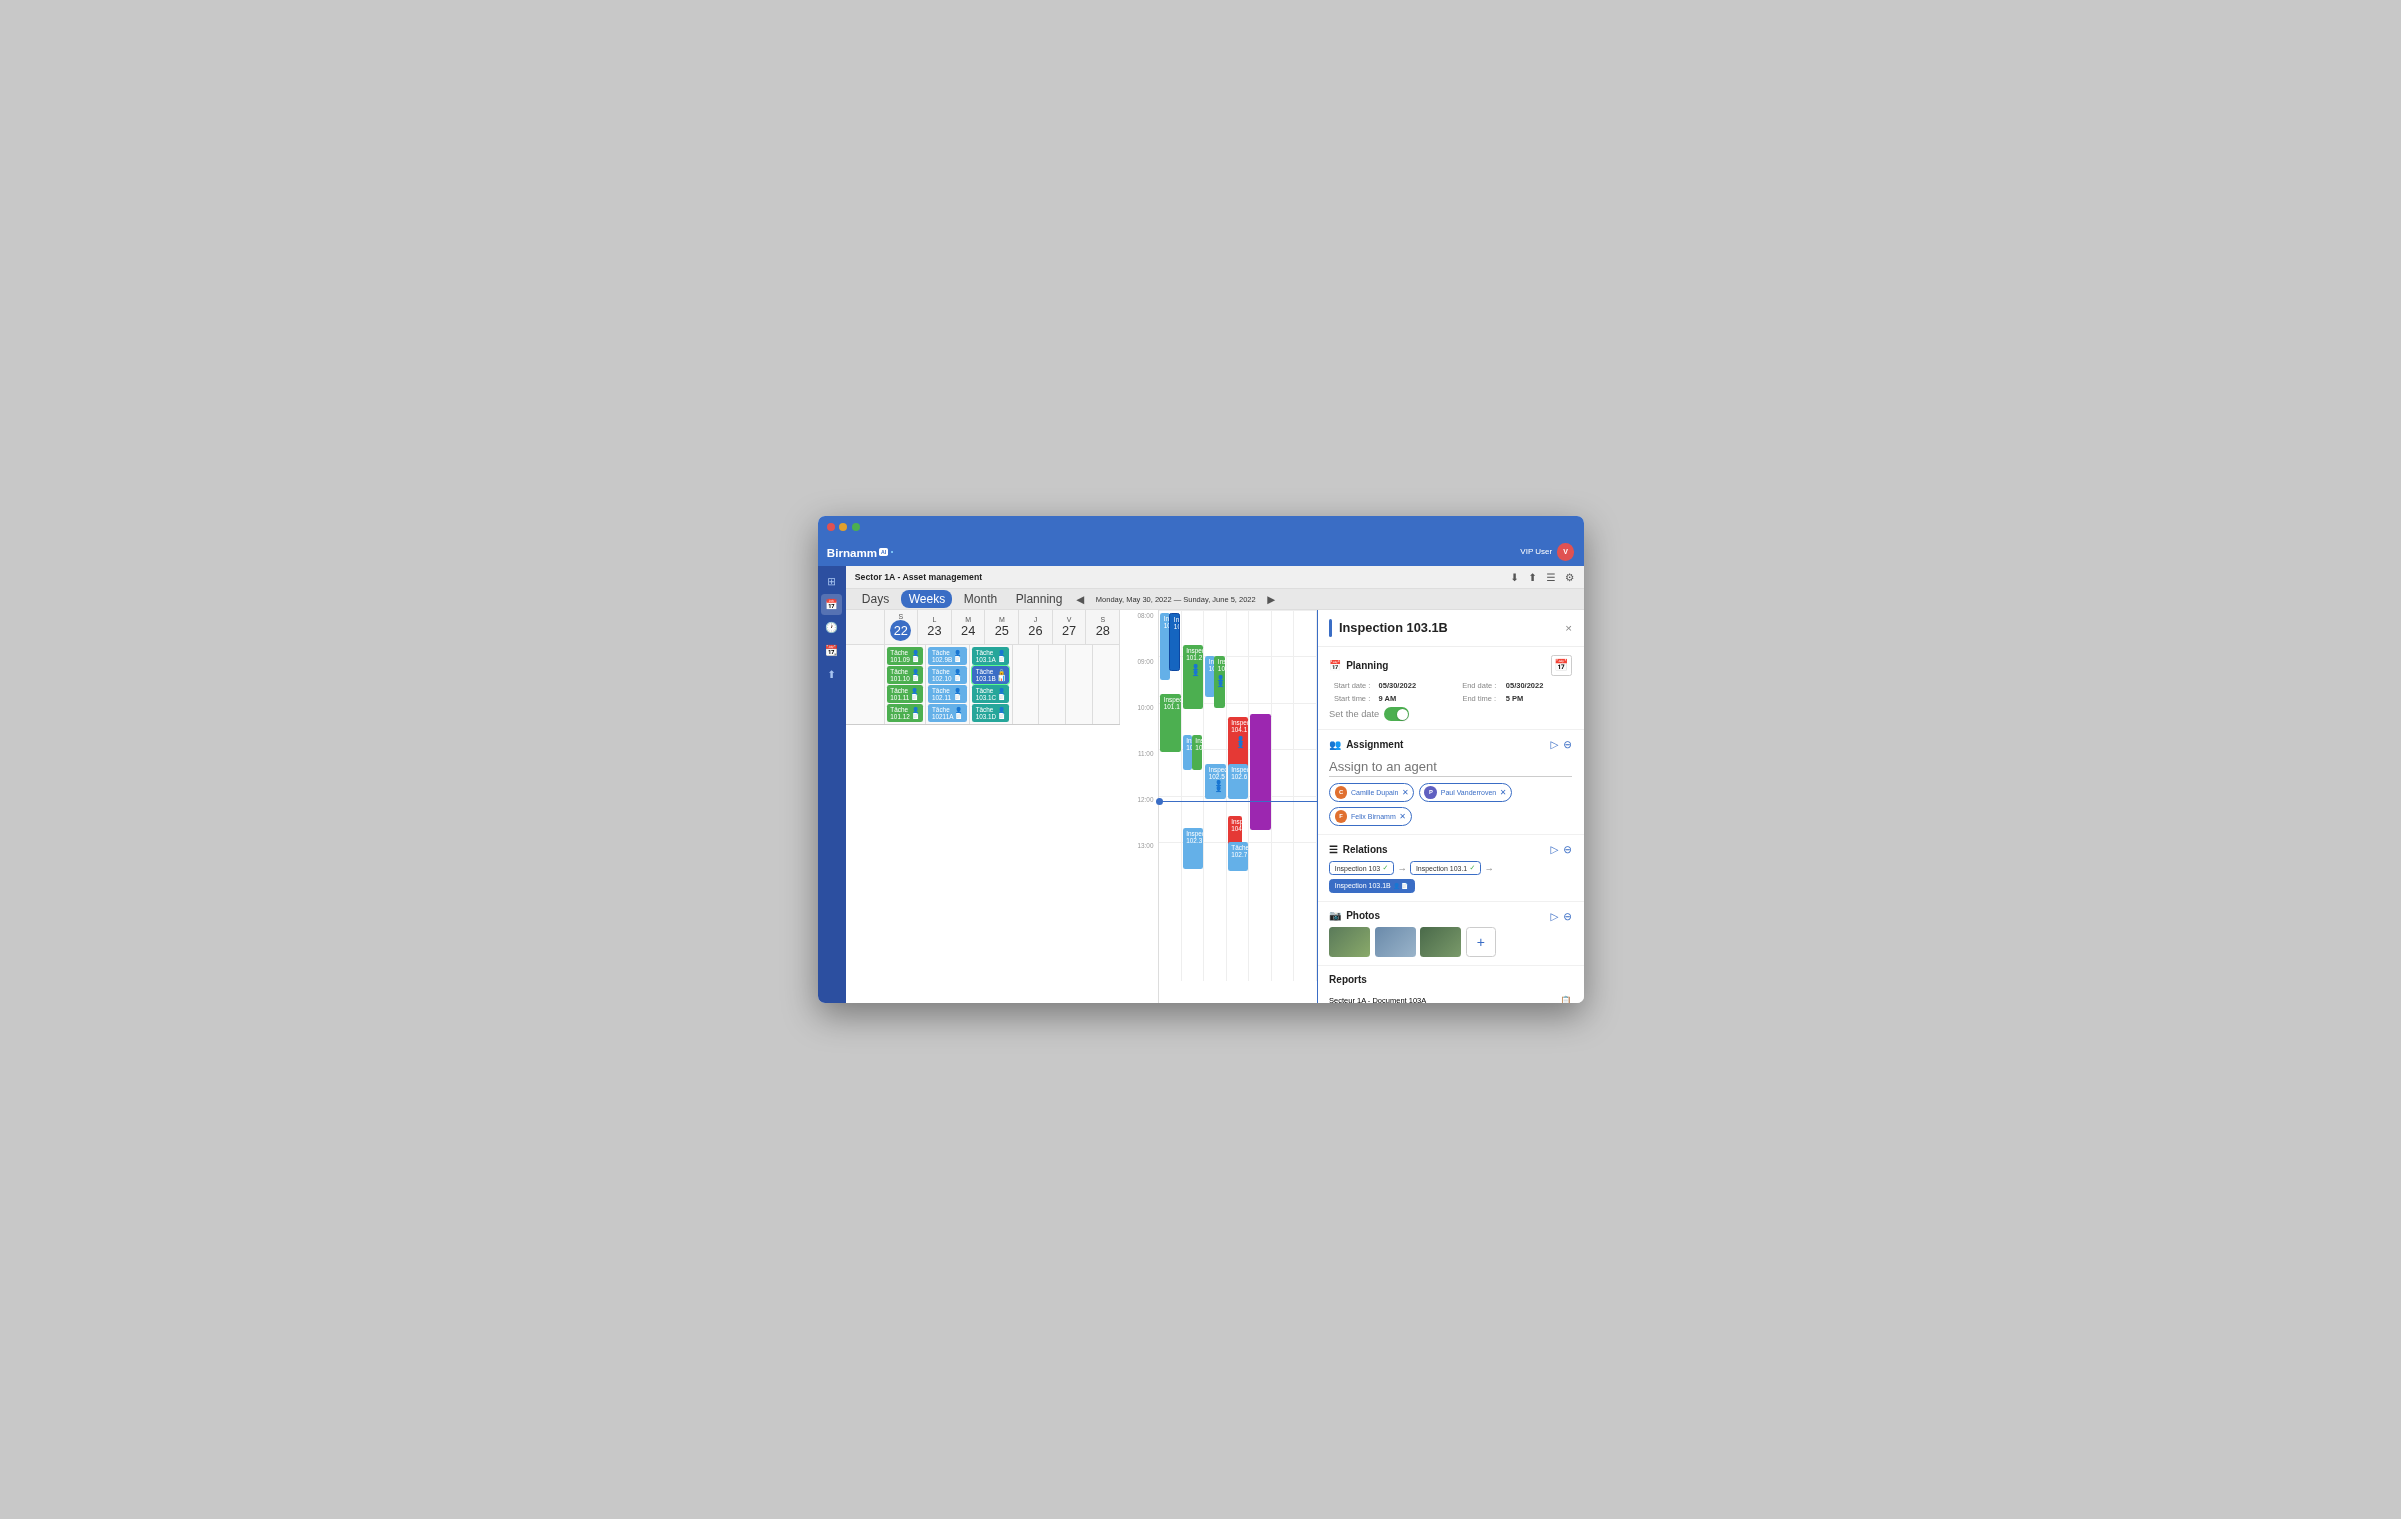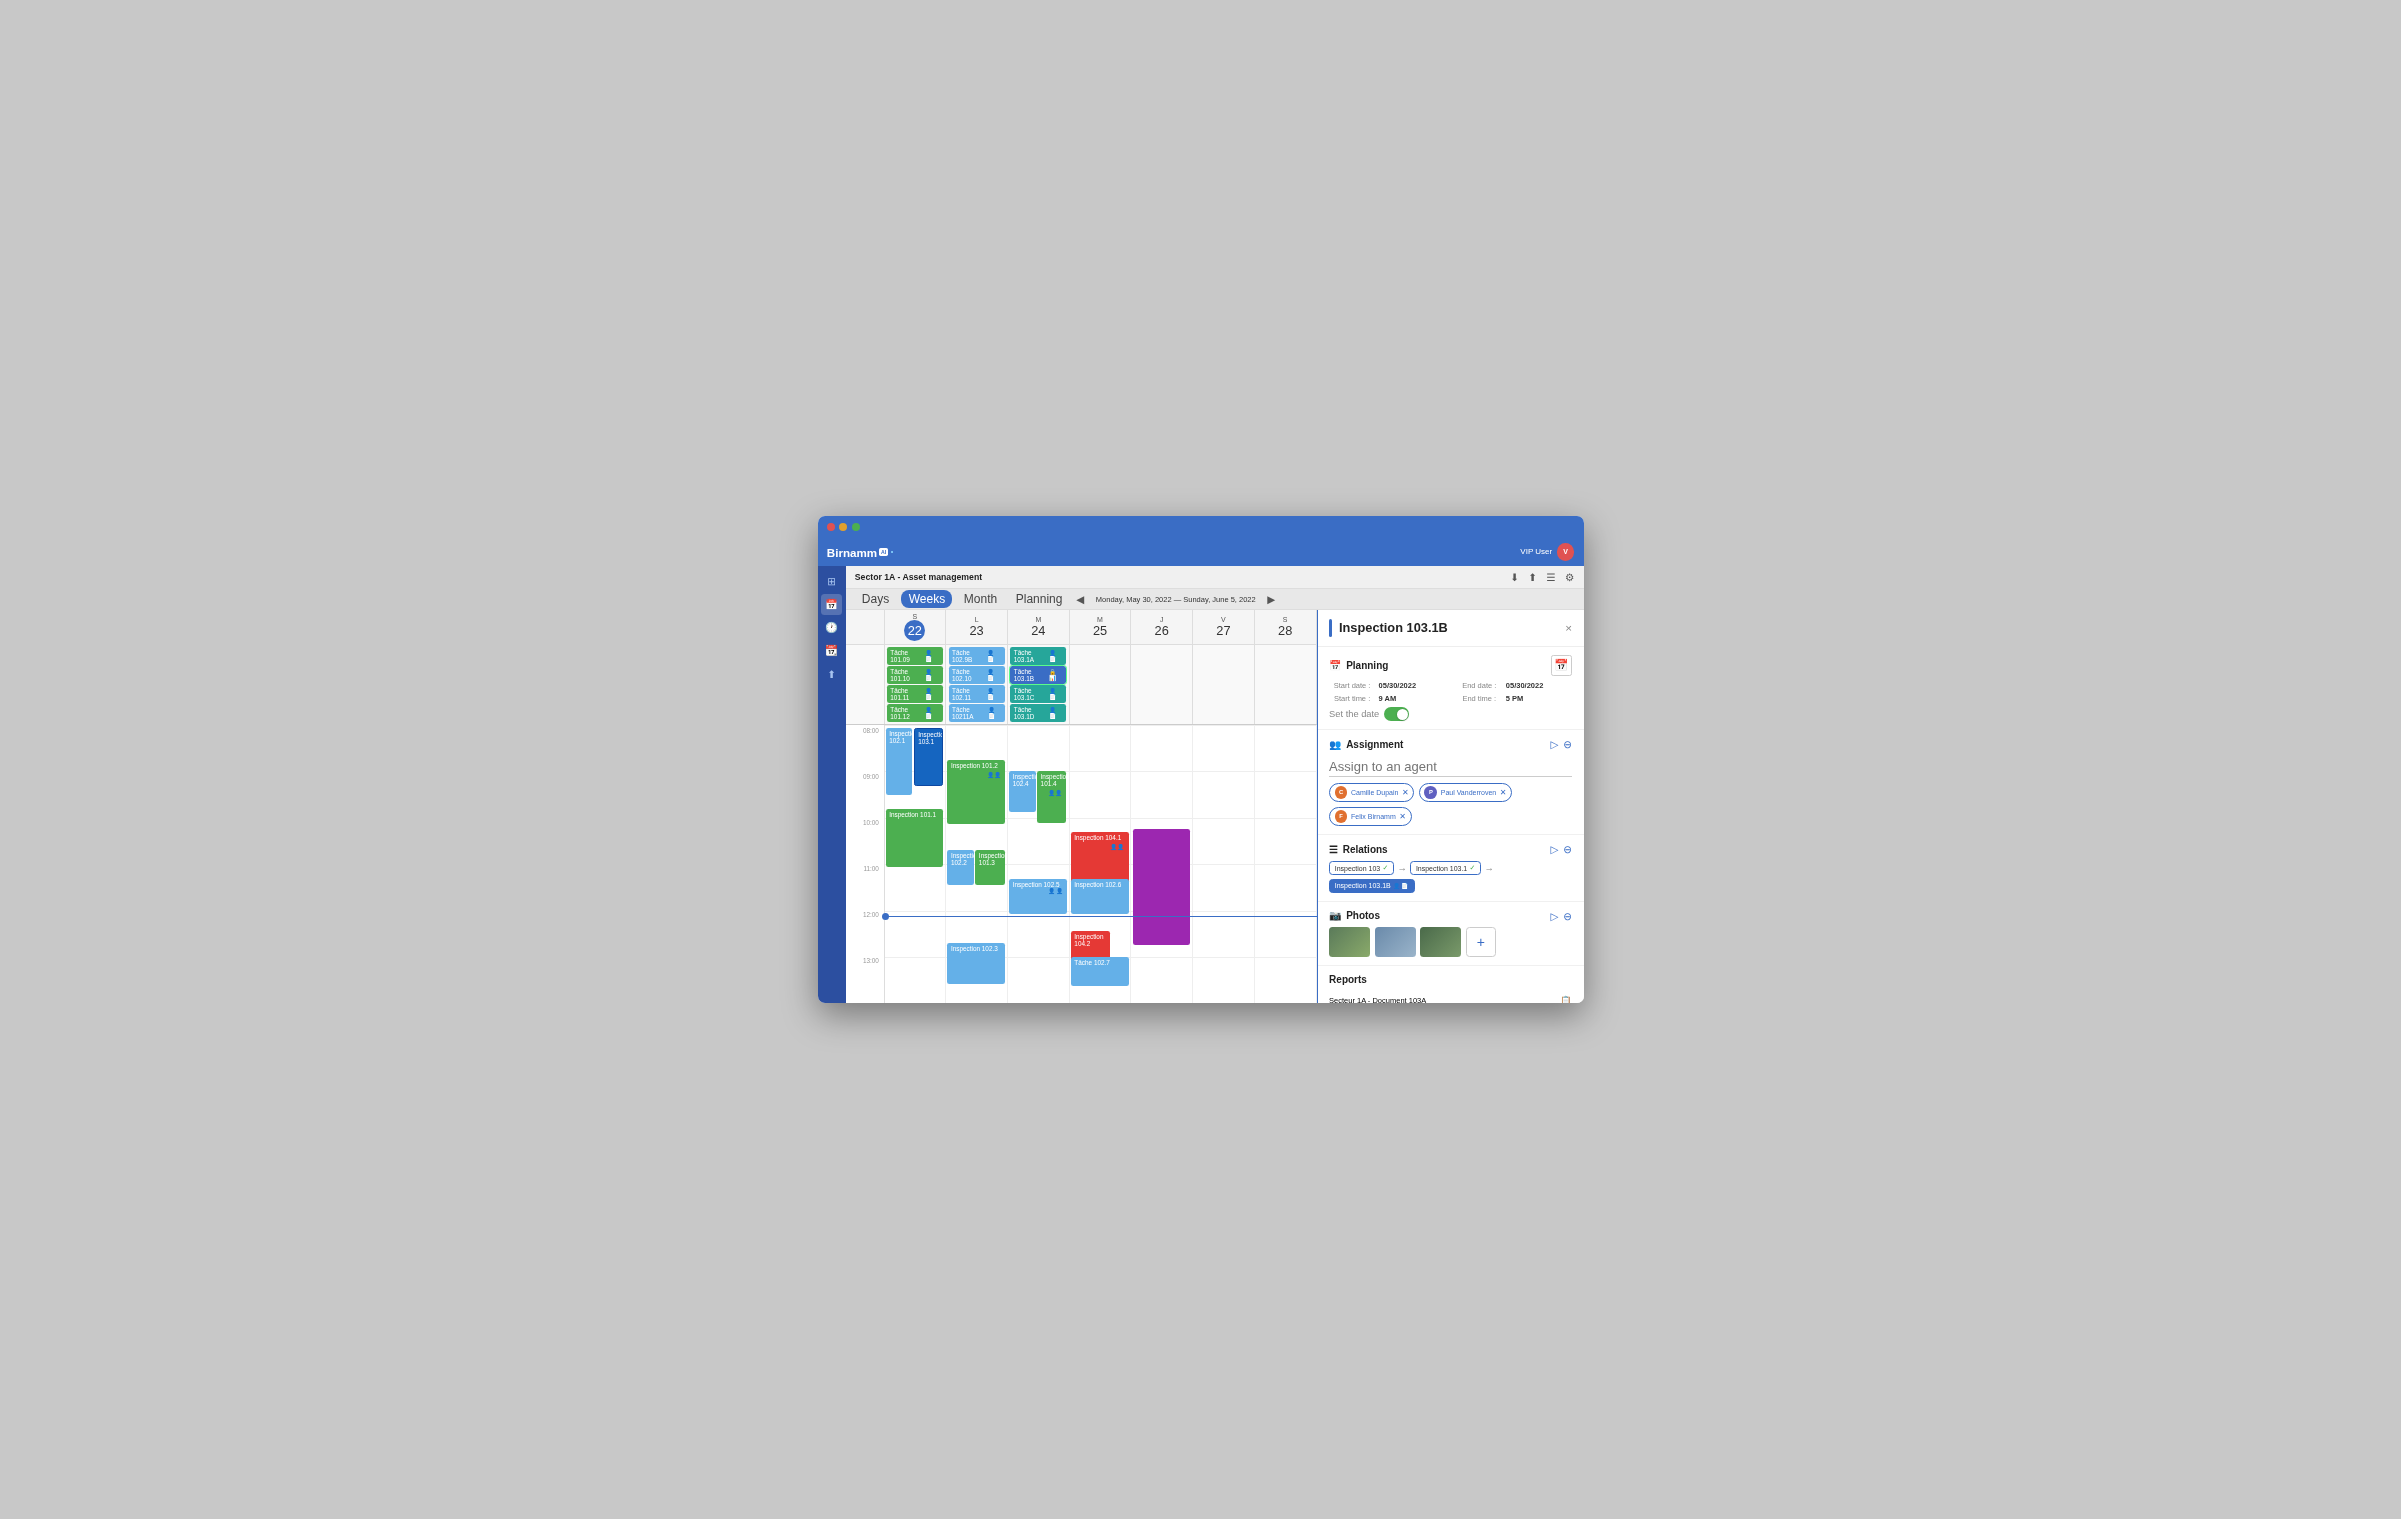--- a/index.html
+++ b/index.html
@@ -545,21 +545,21 @@
         <button class="view-btn">Days</button>
         <button class="view-btn active">Weeks</button>
         <button class="view-btn">Month</button>
         <button class="view-btn">Planning</button>
         <span class="nav-arrow">◀</span>
         <span class="date-range">Monday, May 30, 2022 — Sunday, June 5, 2022</span>
         <span class="nav-arrow">▶</span>
       </div>
 
       <div class="calendar-body">
-        <div style="flex:1; display:flex; flex-direction:column; overflow:hidden;">
+        <div style="flex:1; display:flex; flex-direction:row; overflow:hidden;">
 
           <div style="display:flex; flex-direction:column; flex-shrink:0;">
 
             <div class="day-headers">
               <div class="task-header-col"></div>
               <div class="day-col-header today">
                 <span>S</span>
                 <span class="day-num">22</span>
               </div>
               <div class="day-col-header">

